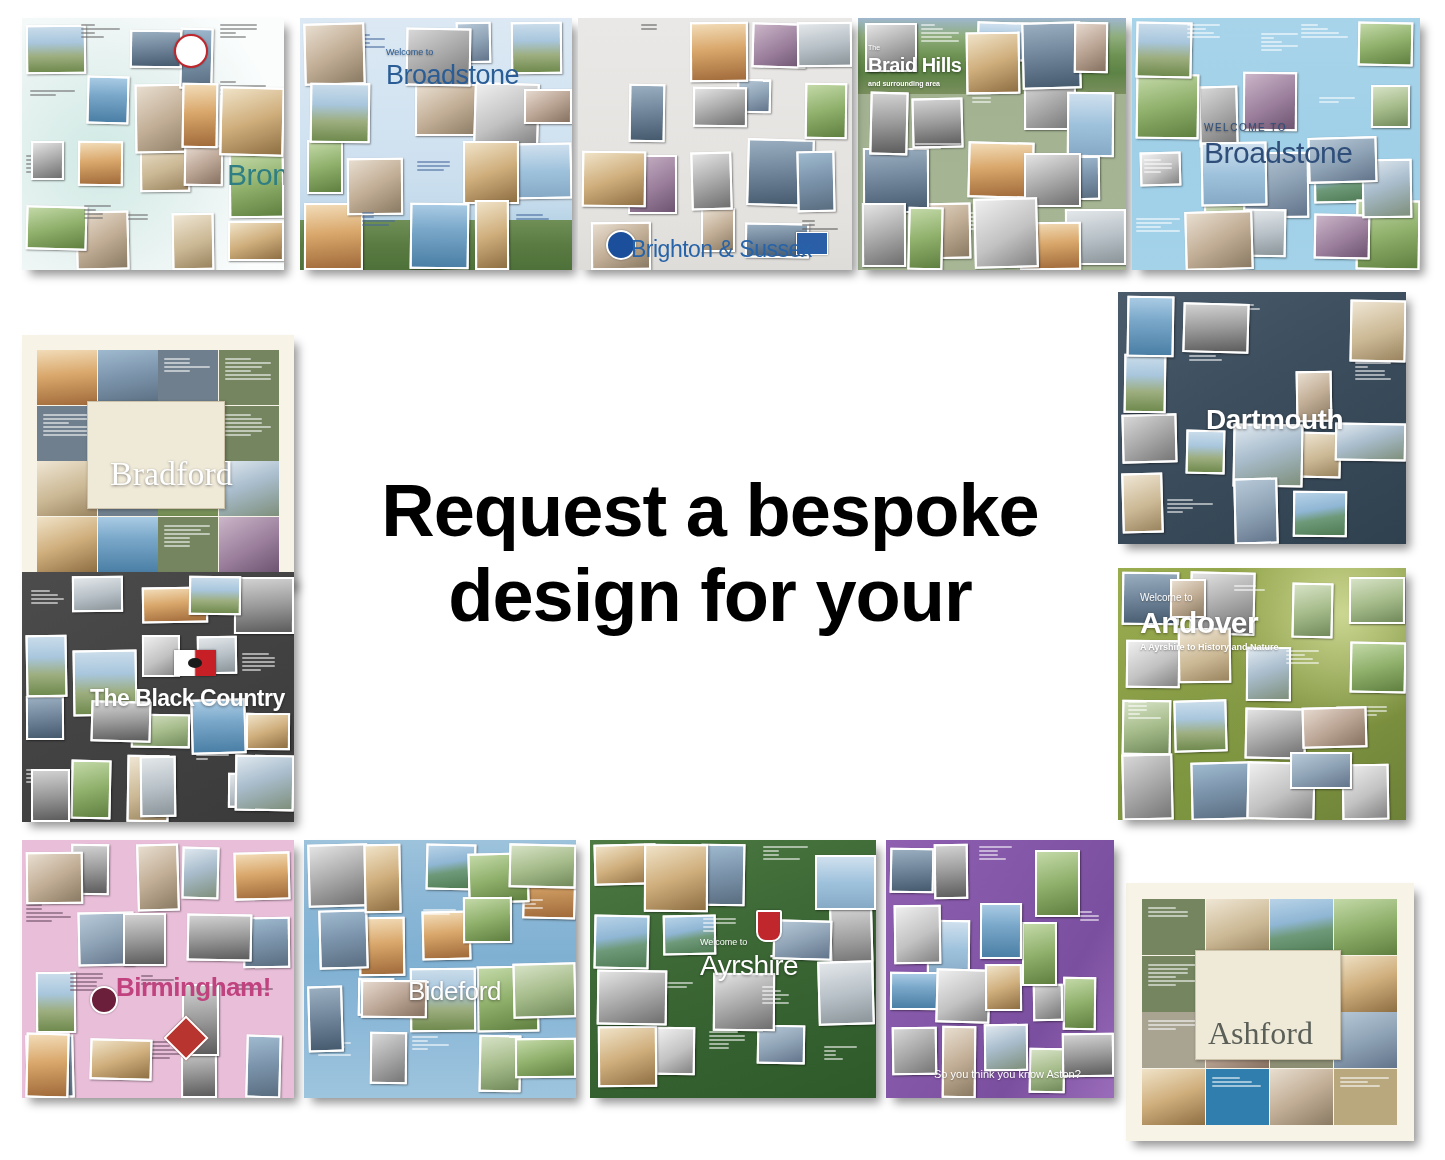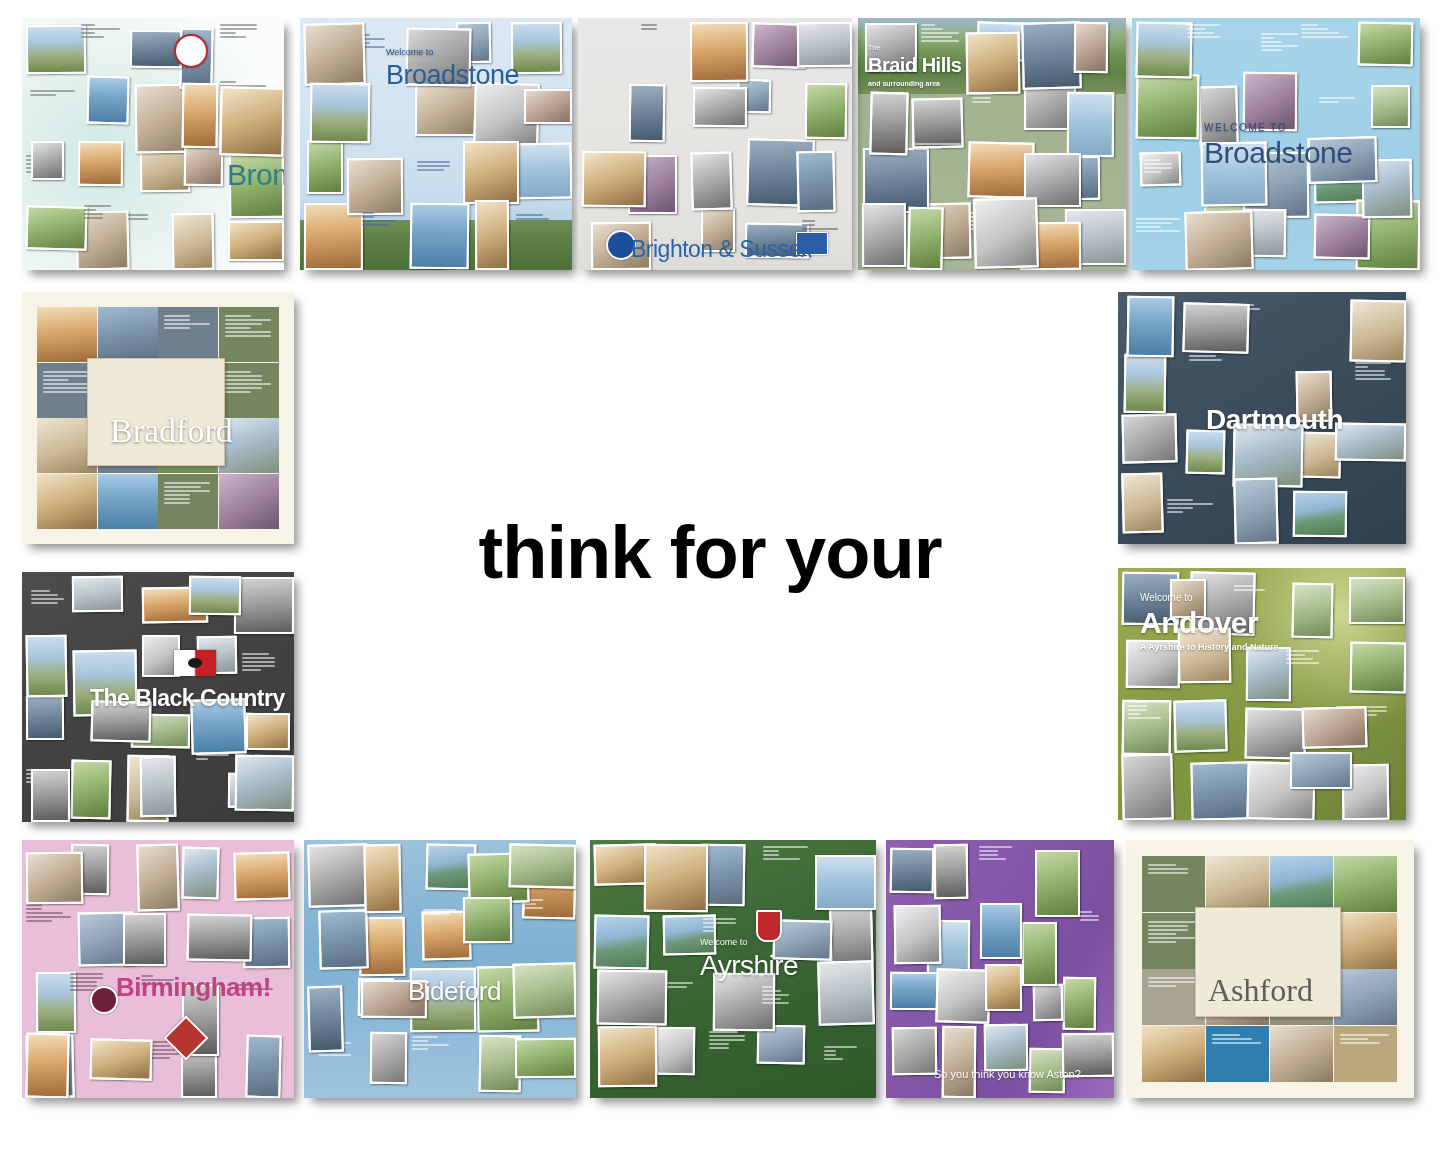--- a/index.html
+++ b/index.html
@@ -63,21 +63,21 @@
   #headline span{display:block;}
 
   
   .grad-teal{background:
       radial-gradient(circle at 30% 55%, #cfe9e4 0%, #e8f3f1 45%, #fbfdfd 80%),
       linear-gradient(160deg,#ffffff 0%,#bfe0db 60%,#eef7f6 100%);}
   .grad-bluesky{background:linear-gradient(180deg,#dce9f4 0%,#cfe1f0 55%,#c6dcec 72%,#b9d4e7 80%,#6f8f56 83%,#55803f 100%);}
   .grad-grey{background:linear-gradient(180deg,#e9e8e6 0%,#e3e2df 80%,#dedcd8 100%);}
   .grad-olive{background:linear-gradient(180deg,#8aa07a 0%,#9aae86 20%,#a3b392 30%,#a7b795 100%);}
   .grad-lightblue{background:linear-gradient(180deg,#a8d4ea 0%,#9fd0e8 50%,#a3d2e9 100%);}
-  .grad-cream{background:#f6f2e6;}
+  .grad-cream{background:#f6f2e6;margin-top:43px;}
   .grad-slate{background:linear-gradient(150deg,#4a5b6b 0%,#3d4e5e 40%,#2f404f 100%);}
   .grad-charcoal{background:linear-gradient(150deg,#4c4c4c 0%,#434343 45%,#3a3a3a 100%);}
   .grad-green-blur{background:
       radial-gradient(circle at 78% 18%, rgba(225,235,170,.75) 0%, rgba(0,0,0,0) 38%),
       radial-gradient(circle at 18% 78%, rgba(120,150,60,.6) 0%, rgba(0,0,0,0) 45%),
       linear-gradient(145deg,#9aad4e 0%,#8fa04a 35%,#7d9140 70%,#6d8138 100%);}
   .grad-pink{background:#e9bed9;}
   .grad-water{background:linear-gradient(180deg,#9dc3dc 0%,#8fb9d7 18%,#7fb0d2 45%,#8cb8d8 70%,#9ec5de 100%);}
   .grad-forest{background:linear-gradient(160deg,#4e7a43 0%,#3f6b38 35%,#35602f 70%,#2e5a2a 100%);}
   .grad-purple{background:linear-gradient(120deg,#8f5fb0 0%,#8457a8 40%,#7b4f9f 70%,#9a6cba 100%);}
@@ -1162,16 +1162,17 @@
           <b class="s"></b>
           <b class="m"></b>
         </div>
         <div class="ph" style="left: 94px; top: 63px; width: 38px; height: 52px; transform: rotate(0.15deg);">
           <i style="background: linear-gradient(rgb(169, 203, 228) 0%, rgb(121, 167, 201) 40%, rgb(75, 127, 165) 100%);"></i>
         </div>
         <div class="psub" style="left: 48px; top: 228px; color: rgb(255, 255, 255); font-size: 11px; font-weight: 400; text-shadow: rgba(0, 0, 0, 0.35) 0px 1px 2px;">So you think you know Aston?</div>
       </div>
     </div>
     <div id="headline">
-    <span>think for your</span>
+    <span>Request a bespoke</span>
+    <span>design for your</span>
   </div>
 
 </div>
 
 </body></html>

